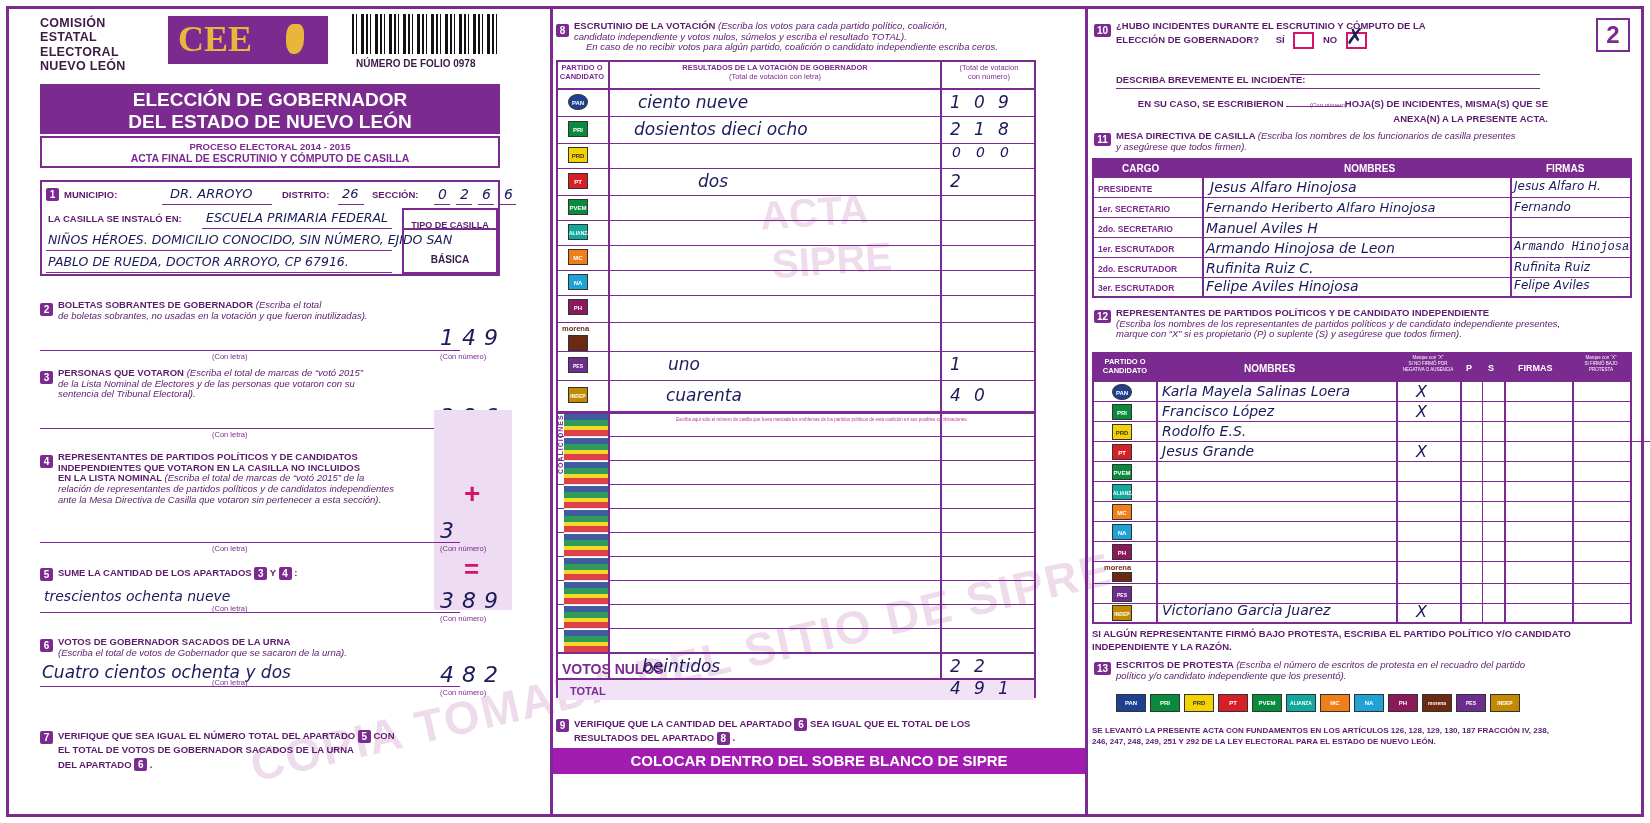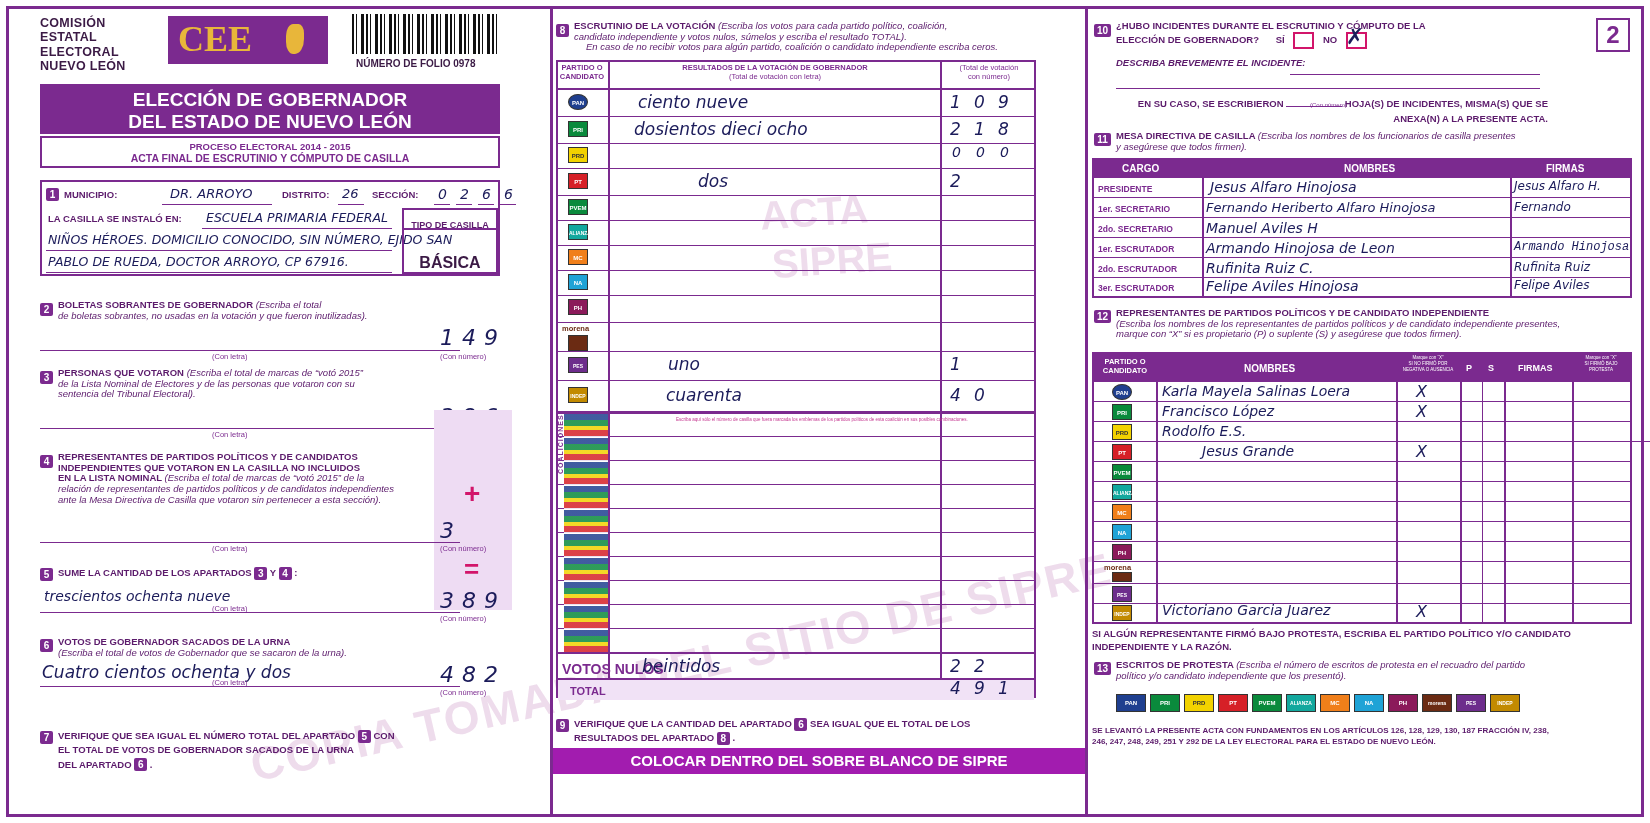--- a/index.html
+++ b/index.html
@@ -81,21 +81,21 @@
     <span class="hand-s" style="position:absolute;left:164px;top:28px;font-size:12.5px;">ESCUELA PRIMARIA FEDERAL</span>
     <span class="hand-s" style="position:absolute;left:6px;top:50px;font-size:12.5px;">NIÑOS HÉROES. DOMICILIO CONOCIDO, SIN NÚMERO, EJIDO SAN</span>
     <span class="hand-s" style="position:absolute;left:6px;top:72px;font-size:12.5px;">PABLO DE RUEDA, DOCTOR ARROYO, CP 67916.</span>
     <div class="hline" style="left:160px;top:46px;width:190px;height:1px;"></div>
     <div class="hline" style="left:4px;top:68px;width:346px;height:1px;"></div>
     <div class="hline" style="left:4px;top:90px;width:346px;height:1px;"></div>
 
     <div class="bbox" style="left:360px;top:26px;width:96px;height:66px;border:2px solid #7b2a8f;">
       <div style="text-align:center;font-size:9px;font-weight:bold;color:#5b1a6b;padding-top:10px;">TIPO DE CASILLA</div>
       <div class="hline" style="left:0;top:18px;width:92px;height:2px;"></div>
-      <div style="text-align:center;font-size:16px;font-weight:bold;color:#3b1a45;padding-top:24px;">BÁSICA</div>
+      <div style="text-align:center;font-size:10px;font-weight:bold;color:#3b1a45;padding-top:24px;">BÁSICA</div>
     </div>
   </div>
 
   <span class="num-badge" style="position:absolute;left:40px;top:303px;">2</span>
   <div style="position:absolute;left:58px;top:300px;width:380px;" class="lbl">
     <span>BOLETAS SOBRANTES DE GOBERNADOR</span>
     <i>(Escriba el total</i>
     <div><i>de boletas sobrantes, no usadas en la votación y que fueron inutilizadas).</i></div>
   </div>
   <div class="hline" style="left:40px;top:350px;width:420px;height:1px;"></div>
@@ -343,21 +343,21 @@
       <span>NO</span>
       <span style="display:inline-block;width:17px;height:13px;border:2px solid #d2156a;vertical-align:middle;margin-left:6px;position:relative;">
         <span style="position:absolute;left:-2px;top:-9px;font-size:22px;color:#1b1b5a;font-family:'DejaVu Sans',sans-serif;">✗</span>
       </span>
     </div>
   </div>
   <div class="bbox" style="left:1596px;top:18px;width:34px;height:34px;border:2px solid #7b2a8f;">
     <div style="text-align:center;font-size:24px;font-weight:bold;color:#7b2a8f;line-height:30px;">2</div>
   </div>
 
-  <div class="lbl" style="position:absolute;left:1116px;top:58px;font-style:italic;">DESCRIBA BREVEMENTE EL INCIDENTE:</div>
+  <div class="lbl" style="position:absolute;left:1116px;top:75px;">DESCRIBA BREVEMENTE EL INCIDENTE:</div>
   <div class="hline" style="left:1290px;top:74px;width:250px;height:1px;"></div>
   <div class="hline" style="left:1116px;top:88px;width:424px;height:1px;"></div>
 
   <div class="lbl" style="position:absolute;left:1088px;top:96px;width:460px;line-height:1.6;text-align:right;">
     <div>
       <span>EN SU CASO, SE ESCRIBIERON</span>
       <span style="display:inline-block;width:56px;border-bottom:1px solid #7b2a8f;"></span>
       <span>HOJA(S) DE INCIDENTES, MISMA(S) QUE SE</span>
     </div>
     <div>ANEXA(N) A LA PRESENTE ACTA.</div>
@@ -459,21 +459,21 @@
         <span class="party" style="position:absolute;left:18px;top:2px;background:#0a8a3c;"><span>PRI</span></span>
         <span class="hand-s" style="position:absolute;left:68px;top:1px;">Francisco López</span>
         <span class="hand-s" style="position:absolute;left:322px;top:0px;font-size:16px;">X</span>
       </div>
       <div class="bbox" style="left:0;top:68px;width:632px;height:20px;border-bottom:1px solid #7b2a8f;">
         <span class="party" style="position:absolute;left:18px;top:2px;background:#f2d200;color:#333;"><span>PRD</span></span>
         <span class="hand-s" style="position:absolute;left:68px;top:1px;">Rodolfo E.S.</span>
       </div>
       <div class="bbox" style="left:0;top:88px;width:536px;height:20px;border-bottom:1px solid #7b2a8f;">
         <span class="party" style="position:absolute;left:18px;top:2px;background:#d62027;"><span>PT</span></span>
-        <span class="hand-s" style="position:absolute;left:68px;top:1px;margin-left:40px;">Jesus Grande</span>
+        <span class="hand-s" style="position:absolute;left:68px;top:1px;">Jesus Grande</span>
         <span class="hand-s" style="position:absolute;left:322px;top:0px;font-size:16px;">X</span>
       </div>
       <div class="bbox" style="left:0;top:108px;width:536px;height:20px;border-bottom:1px solid #7b2a8f;">
         <span class="party" style="position:absolute;left:18px;top:2px;background:#0a8a3c;"><span>PVEM</span></span>
       </div>
       <div class="bbox" style="left:0;top:128px;width:536px;height:20px;border-bottom:1px solid #7b2a8f;">
         <span class="party" style="position:absolute;left:18px;top:2px;background:#13a89e;font-size:5px;"><span>ALIANZA</span></span>
       </div>
       <div class="bbox" style="left:0;top:148px;width:536px;height:20px;border-bottom:1px solid #7b2a8f;">
         <span class="party" style="position:absolute;left:18px;top:2px;background:#f07f1a;"><span>MC</span></span>

